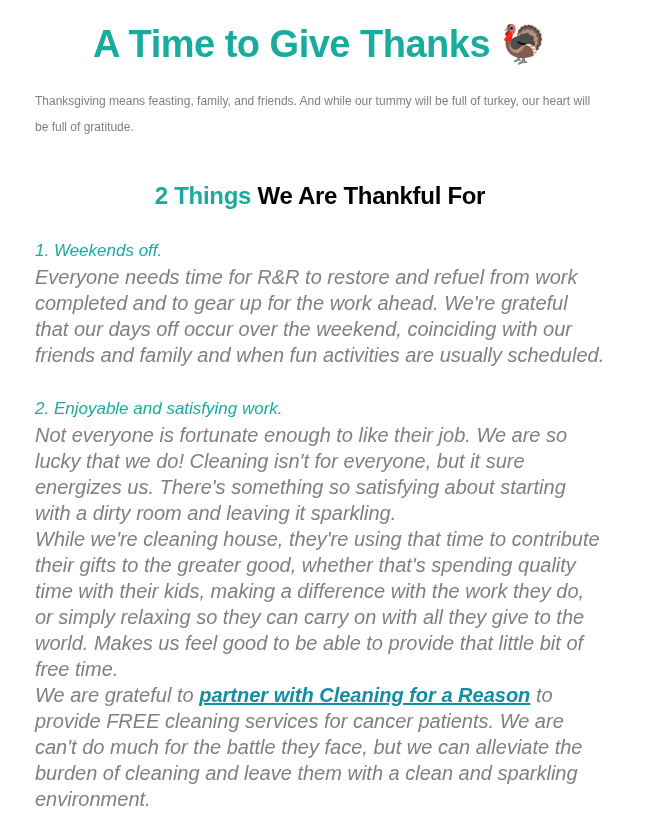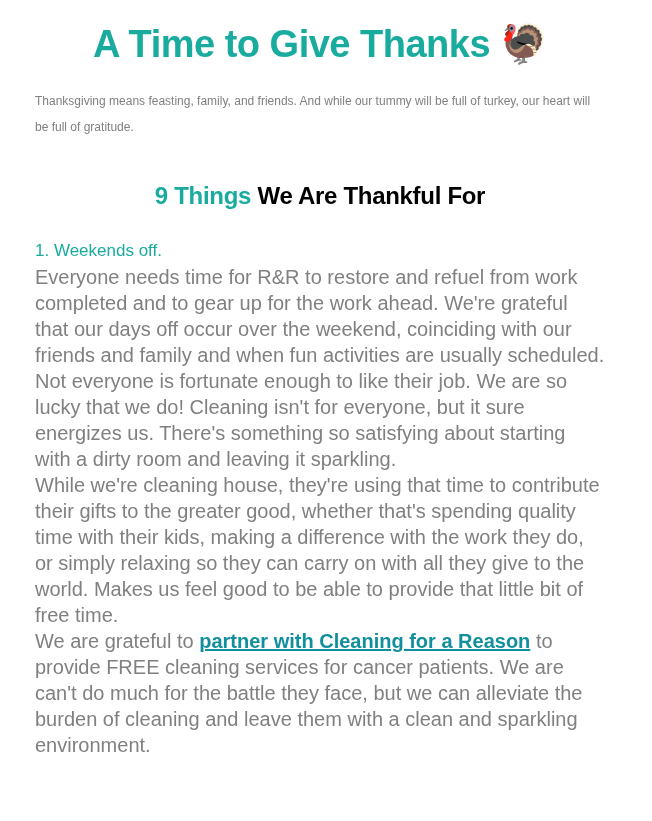--- a/index.html
+++ b/index.html
@@ -48,45 +48,46 @@
     font-weight: normal;
     color: #1aab9f;
   }
   .body-para {
     margin: 0 0 26px 0;
     font-size: 20px;
     line-height: 26px;
     color: #808080;
   }
   .body-para:last-child { margin-bottom: 0; }
-  .section { margin: 0; }
+  .section { margin: 0; font-style: italic; }
   .link {
     color: #128f9e;
     font-weight: bold;
     text-decoration: underline;
     cursor: pointer;
   }
 </style>
 </head>
 <body>
 
 <div class="page">
 
   <h1 class="main-title">A Time to Give Thanks 🦃</h1>
 
   <p class="intro">Thanksgiving means feasting, family, and friends. And while our tummy will be full of turkey, our heart will be full of gratitude.</p>
 
-  <h2 class="sub-title"><span class="accent-teal">9 Things </span><span class="accent-pink">We Are Thankful For</span></h2>
+  <h2 class="sub-title"><span class="accent-teal">2 Things </span><span class="accent-pink">We Are Thankful For</span></h2>
 
   <div class="section">
     <h3 class="section-heading">1. Weekends off.</h3>
     <p class="body-para">Everyone needs time for R&amp;R to restore and refuel from work completed and to gear up for the work ahead. We're grateful that our days off occur over the weekend, coinciding with our friends and family and when fun activities are usually scheduled.</p>
   </div>
 
   <div class="section">
+    <h3 class="section-heading">2. Enjoyable and satisfying work.</h3>
     <p class="body-para">Not everyone is fortunate enough to like their job. We are so lucky that we do! Cleaning isn't for everyone, but it sure energizes us. There's something so satisfying about starting with a dirty room and leaving it sparkling.</p>
   </div>
 
   <div class="section">
     <p class="body-para">While we're cleaning house, they're using that time to contribute their gifts to the greater good, whether that's spending quality time with their kids, making a difference with the work they do, or simply relaxing so they can carry on with all they give to the world. Makes us feel good to be able to provide that little bit of free time.</p>
   </div>
 
   <div class="section">
     <p class="body-para"><span>We are grateful to </span><a class="link">partner with Cleaning for a Reason</a><span> to provide FREE cleaning services for cancer patients. We are can't do much for the battle they face, but we can alleviate the burden of cleaning and leave them with a clean and sparkling environment.</span></p>
   </div>

